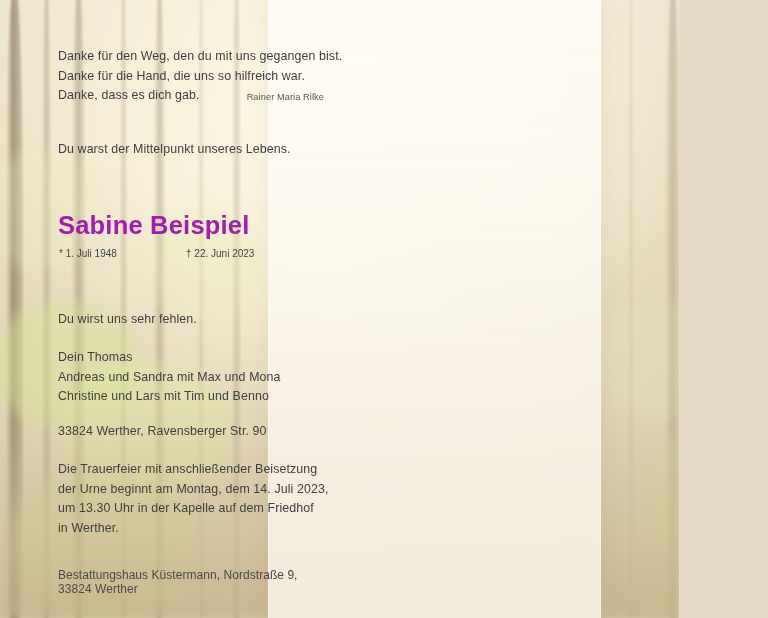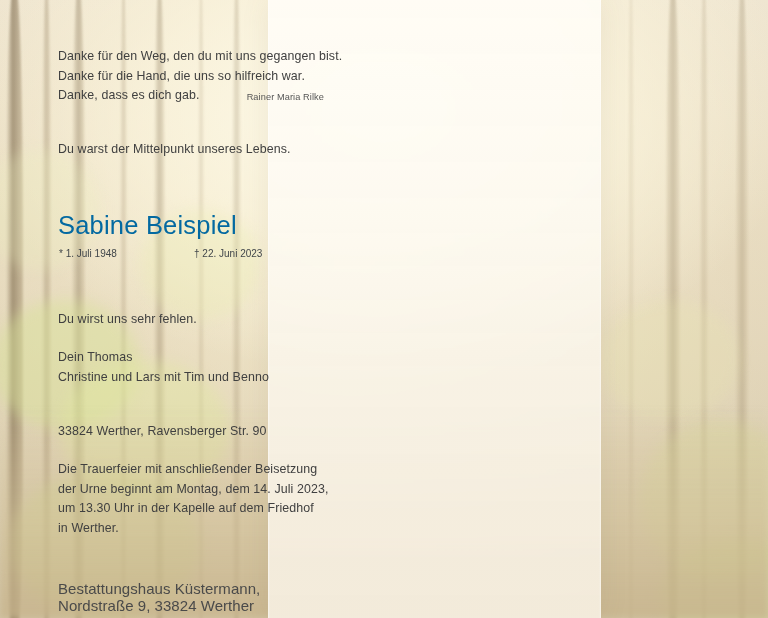--- a/index.html
+++ b/index.html
@@ -9,21 +9,21 @@
   body {
     width: 768px;
     height: 618px;
     overflow: hidden;
     font-family: "Liberation Sans", sans-serif;
     background: #e8dcc8;
   }
 
   #page {
     position: relative;
-    width: 768px;
+    width: 679px;
     height: 618px;
     overflow: hidden;
   }
 
   
   .bg-photo {
     position: absolute;
     inset: 0;
     background:
       
@@ -132,42 +132,42 @@
     margin-top: -14px;
     letter-spacing: 0.1px;
   }
 
   .tribute { top: 140px; }
 
   .name-block { top: 210px; }
   .name {
     font-size: 25.5px;
     line-height: 31px;
-    color: #0369a1;
+    color: #a21caf;
     letter-spacing: 0.2px;
-    font-weight: 400;
+    font-weight: 700;
   }
   .dates {
     margin-top: 7px;
     font-size: 10px;
     color: #41464a;
     position: relative;
     height: 14px;
   }
   .date-birth { position: absolute; left: 1px; top: 0; }
-  .date-death { position: absolute; left: 128px; top: 0; margin-left: 8px; }
+  .date-death { position: absolute; left: 128px; top: 0; }
 
   .missing { top: 310px; }
   .family { top: 340px; margin-top: 8px; }
   .address { top: 422px; }
   .ceremony { top: 460px; }
 
   .footer {
-    top: 580px;
-    font-size: 15px;
+    top: 568px;
+    font-size: 12px;
     color: #4a4a4a;
     letter-spacing: 0.05px;
   }
 </style>
 </head>
 <body>
 
 <div id="page">
 
   <div class="bg-photo">
@@ -217,20 +217,21 @@
         <span class="date-death">† 22. Juni 2023</span>
       </div>
     </div>
 
     <div class="block missing">
       <div class="line">Du wirst uns sehr fehlen.</div>
     </div>
 
     <div class="block family">
       <div class="line">Dein Thomas</div>
+      <div class="line">Andreas und Sandra mit Max und Mona</div>
       <div class="line">Christine und Lars mit Tim und Benno</div>
     </div>
 
     <div class="block address">
       <div class="line">33824 Werther, Ravensberger Str. 90</div>
     </div>
 
     <div class="block ceremony">
       <div class="line">Die Trauerfeier mit anschließender Beisetzung</div>
       <div class="line">der Urne beginnt am Montag, dem 14. Juli 2023,</div>

